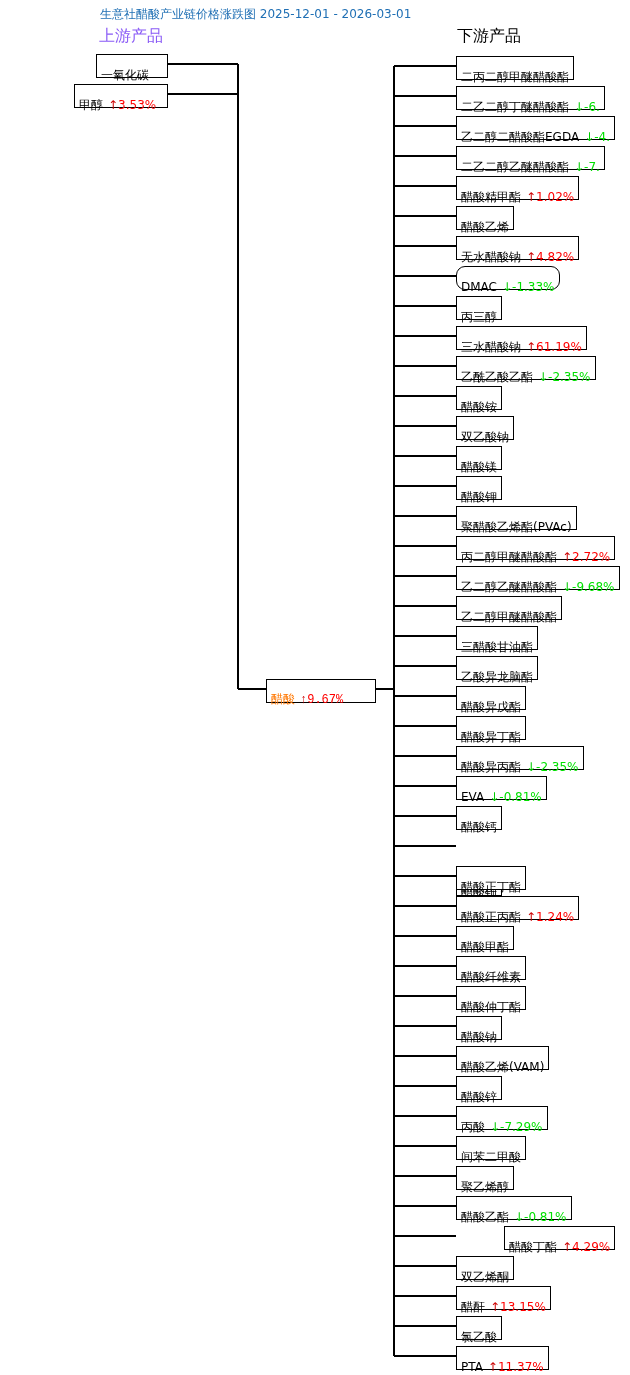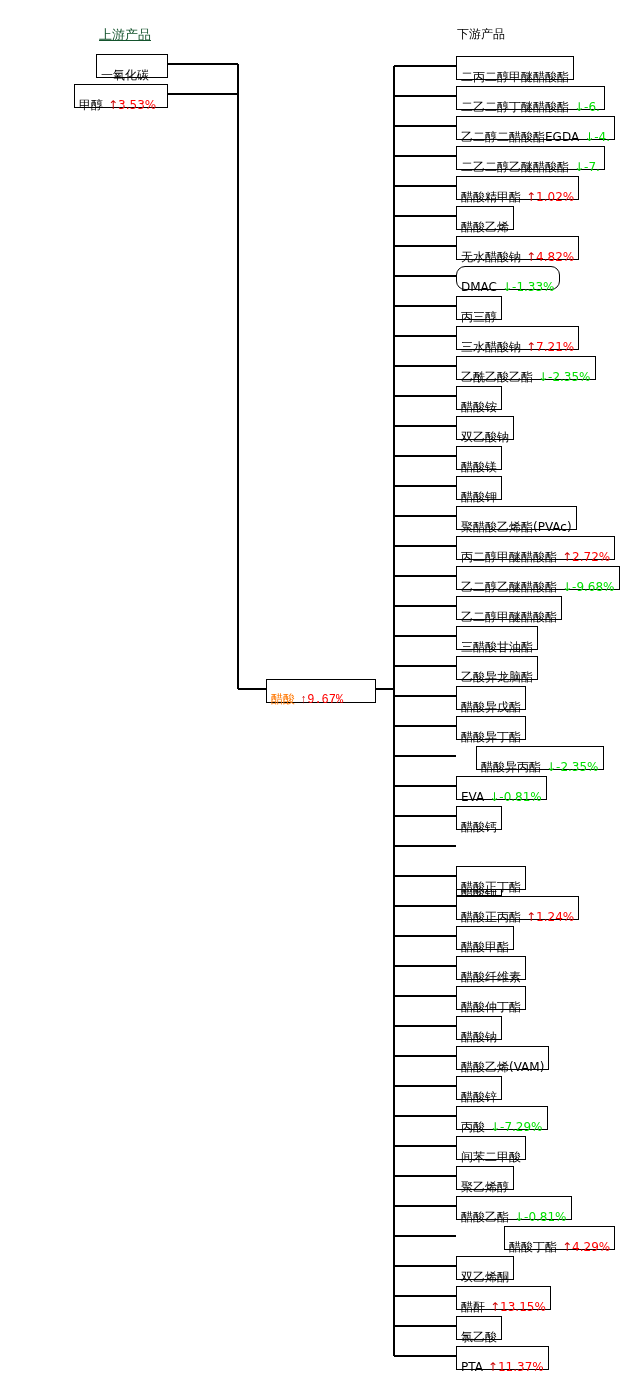--- a/index.html
+++ b/index.html
@@ -24,29 +24,28 @@
     font-size: 12px;
     color: #1f6fb4;
     white-space: nowrap;
     letter-spacing: 0px;
   }
   #title .daterange { color: #1f6fb4; }
 
   #label-upstream {
     position: absolute;
     left: 99px; top: 26px;
-    font-size: 13px;
-    color: #14532d;
+    font-size: 16px;
+    color: #8b5cf6;
     white-space: nowrap;
-    text-decoration: underline;
   }
   #label-downstream {
     position: absolute;
     left: 457px; top: 26px;
-    font-size: 12px;
+    font-size: 16px;
     color: #000000;
     white-space: nowrap;
   }
 
   
   #wires {
     position: absolute;
     left: 0; top: 0;
     width: 630px; height: 1375px;
     pointer-events: none;
@@ -79,20 +78,24 @@
   .chg.down .arr { color: #00cc00; }
 
   
   #stage { clip-path: inset(0 0 0 0); }
 </style>
 </head>
 <body>
 
 <div id="stage">
 
+  <div id="title">
+    <span>生意社醋酸产业链价格涨跌图</span>
+    <span class="daterange">2025-12-01 - 2026-03-01</span>
+  </div>
 
   <div id="label-upstream">上游产品</div>
   <div id="label-downstream">下游产品</div>
 
   <svg id="wires" viewBox="0 0 630 1375" width="630" height="1375">
       <line x1="168" y1="64" x2="238" y2="64" stroke="#000000" stroke-width="1.2" shape-rendering="crispEdges"></line>
       <line x1="168" y1="94" x2="238" y2="94" stroke="#000000" stroke-width="1.2" shape-rendering="crispEdges"></line>
       <line x1="238" y1="64" x2="238" y2="689" stroke="#000000" stroke-width="1.2" shape-rendering="crispEdges"></line>
       <line x1="238" y1="689" x2="266" y2="689" stroke="#000000" stroke-width="1.2" shape-rendering="crispEdges"></line>
       <line x1="365" y1="689" x2="394" y2="689" stroke="#000000" stroke-width="1.2" shape-rendering="crispEdges"></line>
@@ -187,21 +190,21 @@
       </div>
       <div class="node" style="left: 456px; top: 266px; border-radius: 9px;">
         <span class="nm">DMAC</span>
         <span class="chg down"><span class="arr">↓</span><span>-1.33%</span></span>
       </div>
       <div class="node" style="left: 456px; top: 296px;">
         <span class="nm">丙三醇</span>
       </div>
       <div class="node" style="left: 456px; top: 326px;">
         <span class="nm">三水醋酸钠</span>
-        <span class="chg up"><span class="arr">↑</span><span>7.21%</span></span>
+        <span class="chg up"><span class="arr">↑</span><span>61.19%</span></span>
       </div>
       <div class="node" style="left: 456px; top: 356px;">
         <span class="nm">乙酰乙酸乙酯</span>
         <span class="chg down"><span class="arr">↓</span><span>-2.35%</span></span>
       </div>
       <div class="node" style="left: 456px; top: 386px;">
         <span class="nm">醋酸铵</span>
       </div>
       <div class="node" style="left: 456px; top: 416px;">
         <span class="nm">双乙酸钠</span>
@@ -231,21 +234,21 @@
       </div>
       <div class="node" style="left: 456px; top: 656px;">
         <span class="nm">乙酸异龙脑酯</span>
       </div>
       <div class="node" style="left: 456px; top: 686px;">
         <span class="nm">醋酸异戊酯</span>
       </div>
       <div class="node" style="left: 456px; top: 716px;">
         <span class="nm">醋酸异丁酯</span>
       </div>
-      <div class="node" style="left: 476px; top: 746px;">
+      <div class="node" style="left: 456px; top: 746px;">
         <span class="nm">醋酸异丙酯</span>
         <span class="chg down"><span class="arr">↓</span><span>-2.35%</span></span>
       </div>
       <div class="node" style="left: 456px; top: 776px;">
         <span class="nm">EVA</span>
         <span class="chg down"><span class="arr">↓</span><span>-0.81%</span></span>
       </div>
       <div class="node" style="left: 456px; top: 806px;">
         <span class="nm">醋酸钙</span>
       </div>

